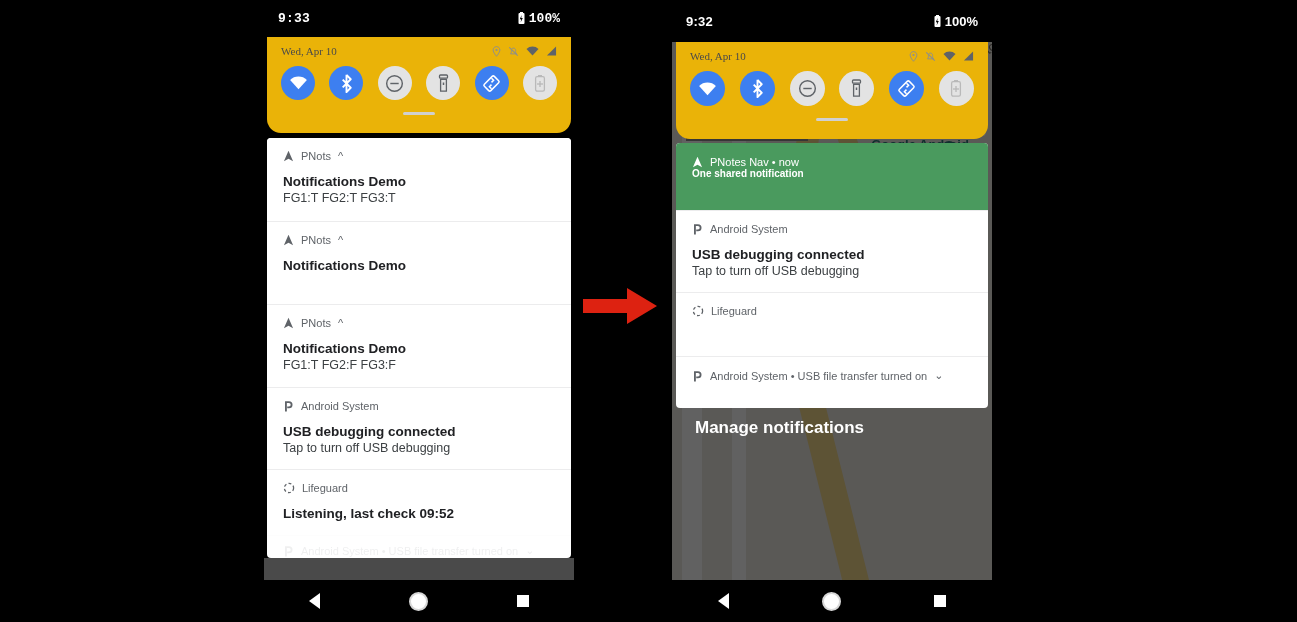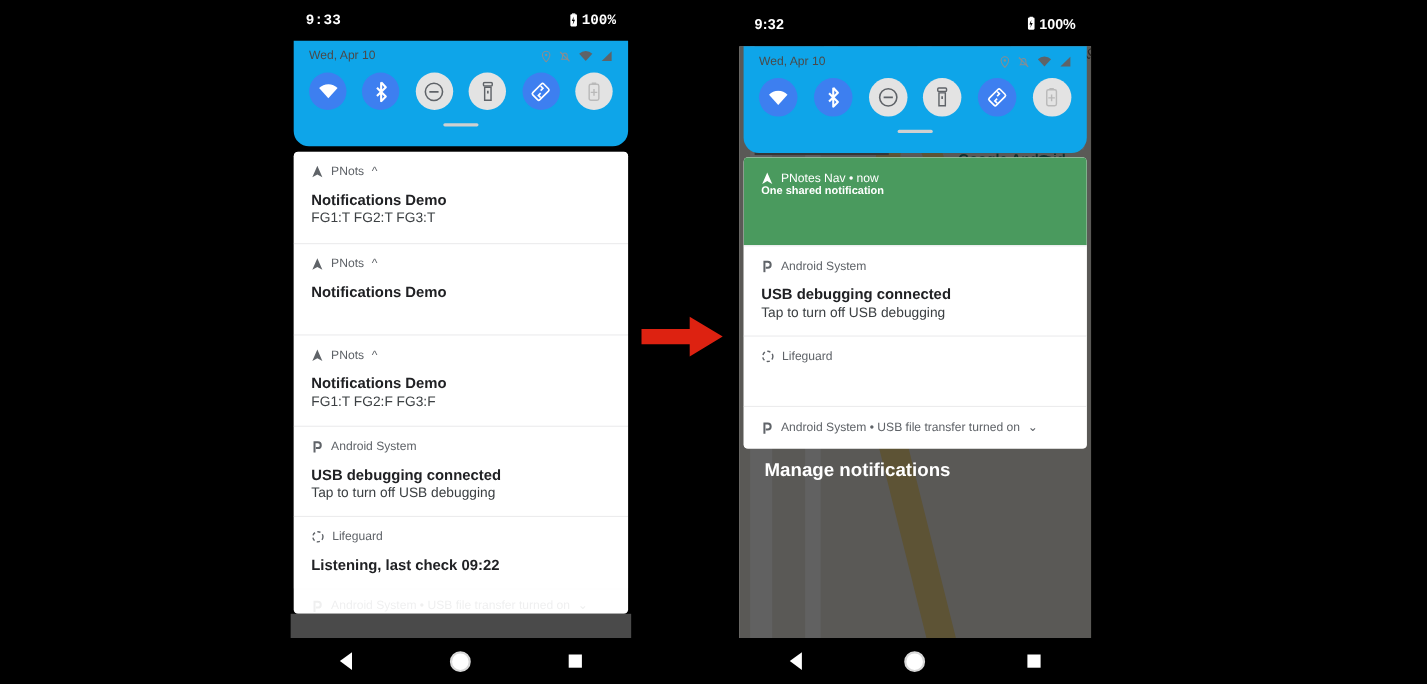--- a/index.html
+++ b/index.html
@@ -9,21 +9,21 @@
   
   .phone{position:absolute;background:#000;}
   .phone-screen{position:absolute;left:0;top:0;right:0;bottom:0;overflow:hidden;}
 
   .statusbar{position:absolute;left:0;right:0;top:0;display:flex;align-items:center;
              justify-content:space-between;color:#fff;background:#000;box-sizing:border-box;}
   .sb-time{font-weight:bold;letter-spacing:.2px;}
   .sb-right{display:flex;align-items:center;gap:3px;font-weight:bold;}
 
   
-  .qs{position:absolute;background:#0ea5e9;border-radius:0 0 14px 14px;box-sizing:border-box;}
+  .qs{position:absolute;background:#eab308;border-radius:0 0 14px 14px;box-sizing:border-box;font-family:Liberation Serif, serif;}
   .qs-top{display:flex;align-items:center;justify-content:space-between;}
   .qs-date{color:#4a4a4a;}
   .qs-icons{display:flex;align-items:center;gap:7px;}
   .qs-tiles{display:flex;align-items:center;justify-content:space-between;}
   .tile{border-radius:50%;display:flex;align-items:center;justify-content:center;}
   .tile.on{background:#3d7ff0;}
   .tile.off{background:#e3e3e3;}
   .qs-handle{margin:0 auto;border-radius:3px;background:#d0d0d0;}
 
   
@@ -200,21 +200,21 @@
           <div class="notif-sub" style="font-size:12.5px;margin-top:2px;">Tap to turn off USB debugging</div>
         </div>
 
         <div class="notif" style="height:66px;padding:12px 16px 0;">
           <div class="notif-head" style="gap:7px;font-size:11px;">
             <svg width="12" height="12" viewBox="0 0 13 13">
               <circle cx="6.5" cy="6.5" r="5" fill="none" stroke="#5f6368" stroke-width="1.4" stroke-dasharray="3.2 2.4"></circle>
             </svg>
             <span class="notif-app">Lifeguard</span>
           </div>
-          <div class="notif-title" style="font-size:13.5px;margin-top:12px;">Listening, last check 09:22</div>
+          <div class="notif-title" style="font-size:13.5px;margin-top:12px;">Listening, last check 09:52</div>
         </div>
 
         <div class="notif faded" style="height:28px;padding:8px 16px 0;">
           <div class="notif-head" style="gap:7px;font-size:11px;">
             <svg width="11" height="12" viewBox="0 0 12 13">
               <path d="M3.2 12.4 V2.2 h3.3 a2.9 2.9 0 0 1 0 5.8 H4.6" fill="none" stroke="#5f6368" stroke-width="2"></path>
             </svg>
             <span class="notif-app">Android System • USB file transfer turned on</span>
             <span class="notif-app">⌄</span>
           </div>
@@ -351,21 +351,21 @@
               <line x1="3" y1="10" x2="9" y2="10" stroke="#b9b9b9" stroke-width="1.3"></line>
             </svg>
           </div>
         </div>
 
         <div class="qs-handle" style="width:32px;height:3px;margin-top:12px;"></div>
       </div>
 
       <div class="shade" style="left:4px;top:143px;width:312px;height:265px;border-radius:4px;overflow:hidden;">
 
-        <div class="notif green" style="height:80px;padding:13px 16px 16px;">
+        <div class="notif green" style="height:67px;padding:13px 16px 16px;">
           <div class="notif-head" style="gap:7px;font-size:11px;">
             <svg width="11" height="12" viewBox="0 0 12 13">
               <path d="M6 .8 L11 12.2 L6 9.4 L1 12.2 Z" fill="#ffffff"></path>
             </svg>
             <span class="notif-app">PNotes Nav • now</span>
           </div>
           <div class="notif-title" style="font-size:10px;">One shared notification</div>
         </div>
 
         <div class="notif" style="height:82px;padding:12px 16px 0;">

